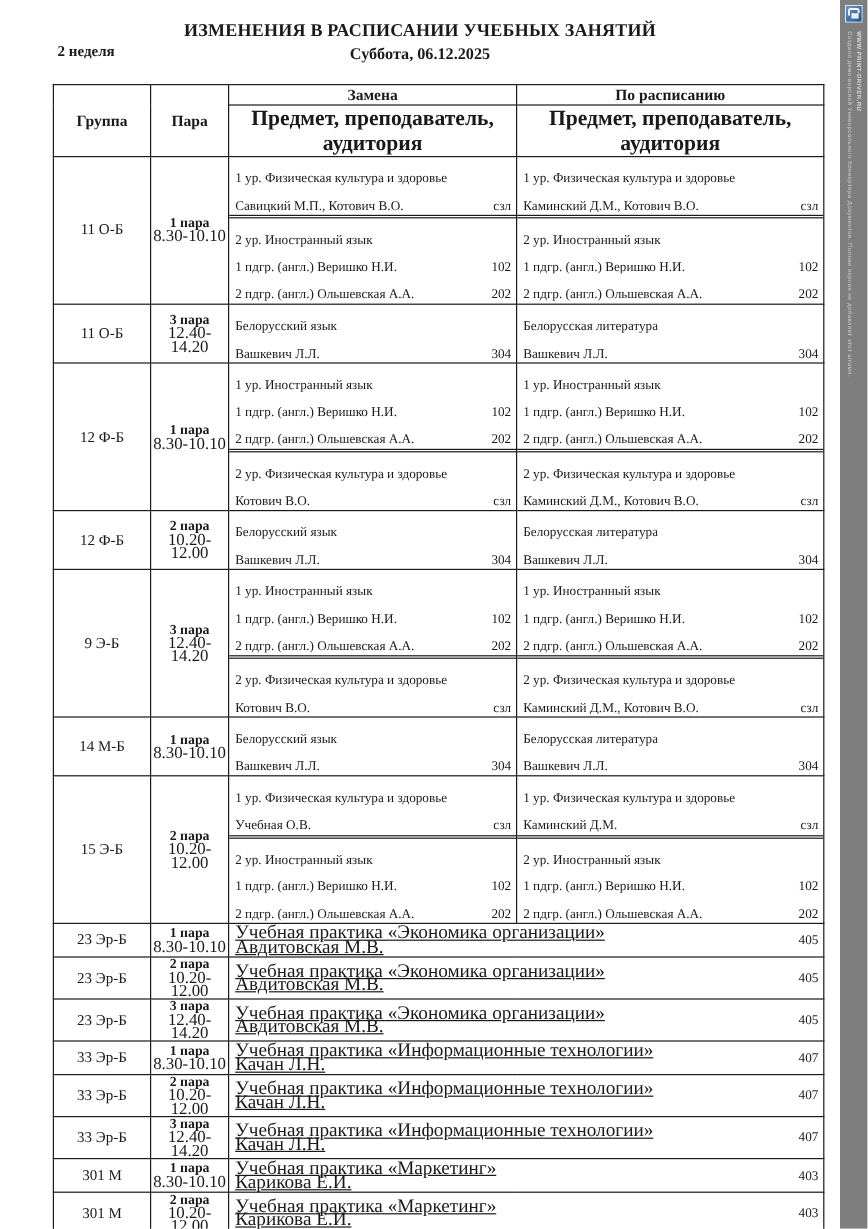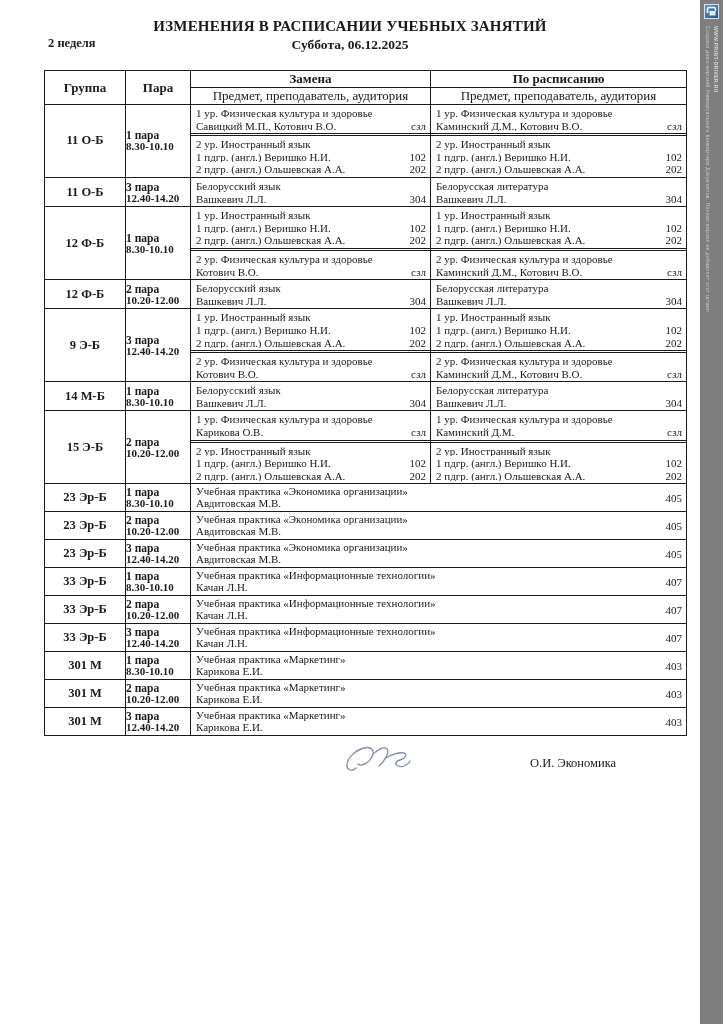--- a/index.html
+++ b/index.html
@@ -20,34 +20,34 @@
   table.sched{
     border-collapse:collapse;margin-left:44px;margin-top:4px;width:642px;
     table-layout:fixed;
   }
   table.sched col.c-group{width:81px;}
   table.sched col.c-pair{width:65px;}
   table.sched col.c-zam{width:240px;}
   table.sched col.c-rasp{width:256px;}
   table.sched th,table.sched td{border:1.5px solid #1a1a1a;padding:0;vertical-align:middle;}
   th.h-main{font-size:13px;font-weight:bold;text-align:center;padding:4px 2px;}
-  th.h-sub{font-size:13px;font-weight:normal;padding:2px 2px 3px;}
-  td.group{font-weight:bold;font-size:12.5px;text-align:center;}
-  td.pair{text-align:left;}
+  th.h-sub{font-size:18px;font-weight:bold;padding:2px 2px 3px;}
+  td.group{font-weight:normal;font-size:12.5px;text-align:center;}
+  td.pair{text-align:center;}
   .pair-name{font-weight:bold;font-size:11.5px;line-height:12px;}
-  .pair-time{font-weight:bold;font-size:11px;line-height:11px;}
+  .pair-time{font-weight:normal;font-size:14px;line-height:11px;}
   td.cell{vertical-align:top;}
   .blk{padding:1px 0 2px;}
   .blk.sep{border-top:3px double #1a1a1a;}
-  .line{display:flex;justify-content:space-between;font-size:11px;line-height:10.6px;padding:2px 4px 0 5px;}
+  .line{display:flex;justify-content:space-between;font-size:11px;line-height:10.6px;padding:12px 4px 0 5px;}
   .line .t{white-space:nowrap;overflow:hidden;}
   .line .r{padding-left:4px;text-align:center;}
   td.mergecell{vertical-align:middle;}
   .mwrap{display:flex;justify-content:space-between;align-items:center;padding:2px 4px 2px 5px;}
-  .mlines{font-size:11px;line-height:11.5px;}
+  .mlines{font-size:16px;line-height:11.5px;text-decoration:underline;}
   .mroom{font-size:11px;}
 
   
   .signature-block{position:relative;margin:8px 0 0 44px;width:642px;height:60px;}
   .sig-title{position:absolute;left:52px;top:2px;font-size:12.5px;line-height:15px;}
   .sig-name{position:absolute;left:486px;top:12px;font-size:12.5px;}
   .sig-scribble{position:absolute;left:290px;top:-8px;}
 
   
   .stamp-strip{
@@ -371,21 +371,21 @@
             <div class="pair-name">2 пара</div>
             <div class="pair-time">10.20-12.00</div>
           </td>
           <td class="cell">
             <div class="blk">
               <div class="line">
                 <span class="t">1 ур. Физическая культура и здоровье</span>
                 <span class="r"></span>
               </div>
               <div class="line">
-                <span class="t">Карикова О.В.</span>
+                <span class="t">Учебная О.В.</span>
                 <span class="r">сзл</span>
               </div>
             </div>
             <div class="blk sep">
               <div class="line">
                 <span class="t">2 ур. Иностранный язык</span>
                 <span class="r"></span>
               </div>
               <div class="line">
                 <span class="t">1 пдгр. (англ.) Веришко Н.И.</span>

